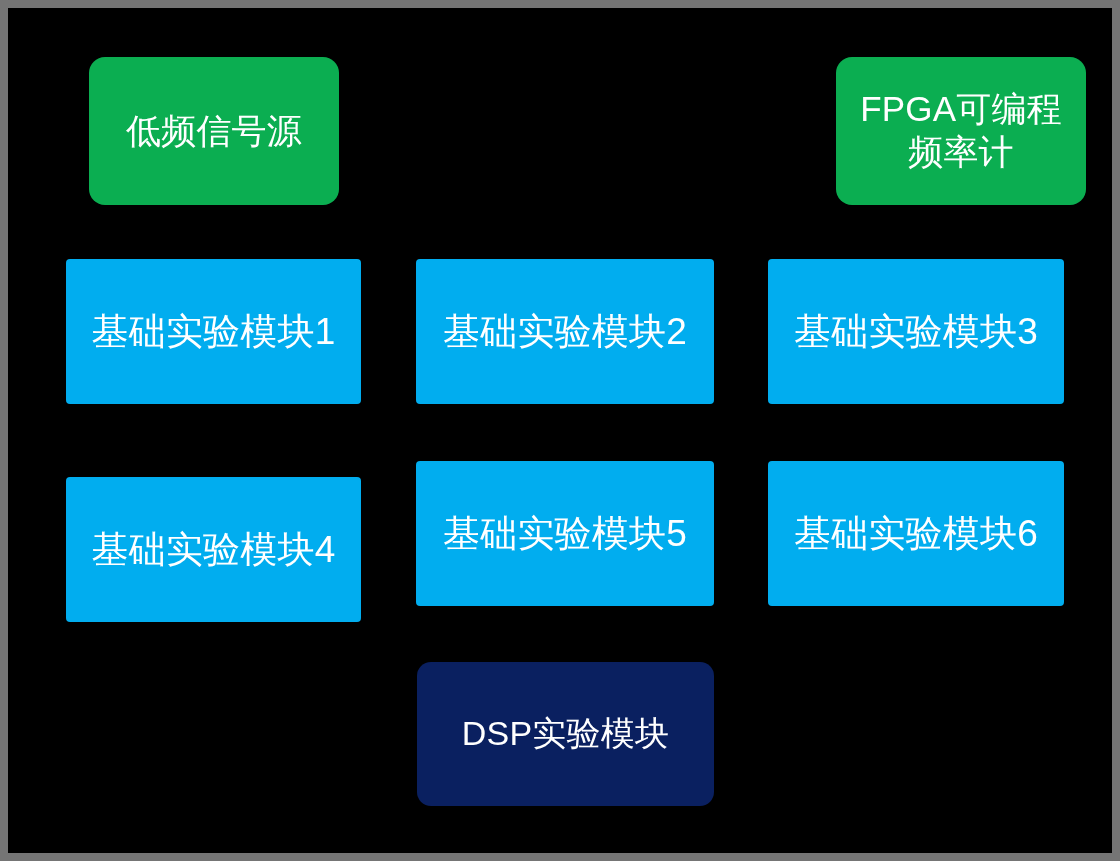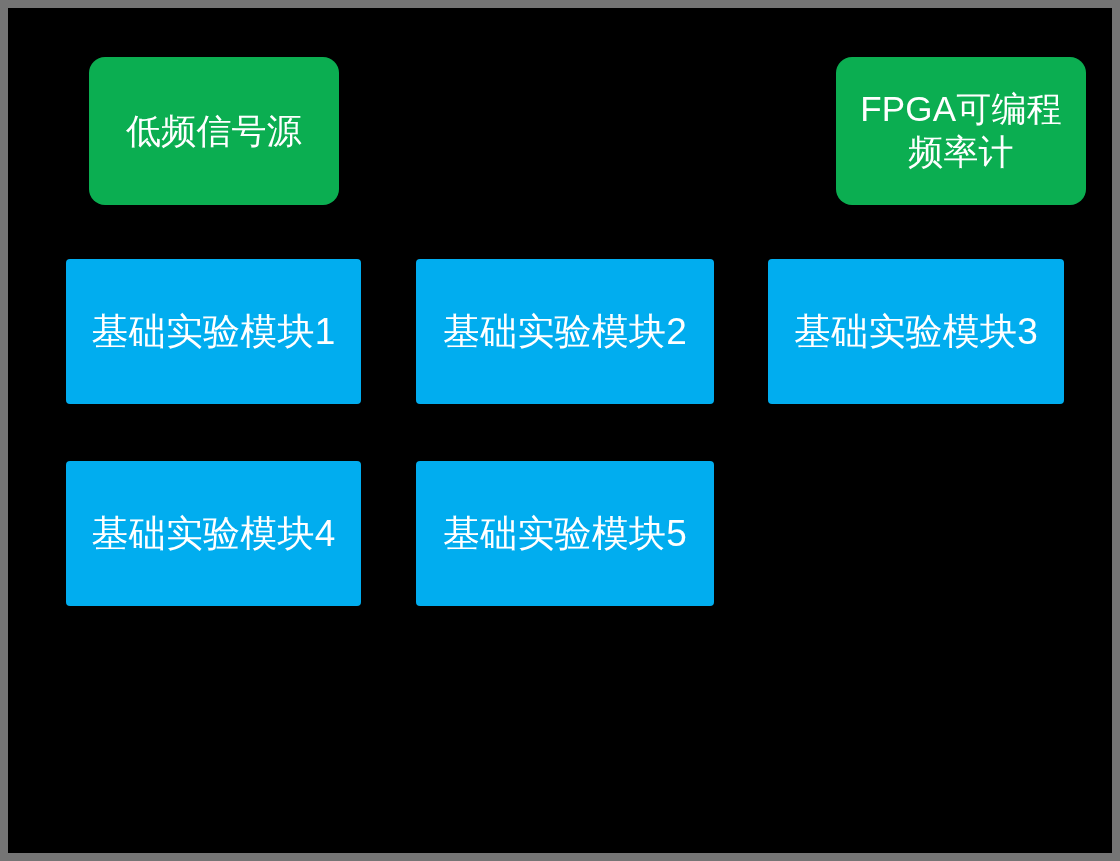--- a/index.html
+++ b/index.html
@@ -69,20 +69,22 @@
 
     <div class="node src" style="left: 782px; top: 49px; width: 250px; height: 148px; background: rgb(11, 174, 81); margin-left: 46px;">FPGA可编程
 频率计</div>
 
     <div class="node basic" style="left: 58px; top: 251px; width: 295px; height: 145px; background: rgb(1, 173, 239);">基础实验模块1</div>
 
     <div class="node basic" style="left: 408px; top: 251px; width: 298px; height: 145px; background: rgb(1, 173, 239);">基础实验模块2</div>
 
     <div class="node basic" style="left: 760px; top: 251px; width: 296px; height: 145px; background: rgb(1, 173, 239);">基础实验模块3</div>
 
-    <div class="node basic" style="left: 58px; top: 453px; width: 295px; height: 145px; background: rgb(1, 173, 239);">基础实验模块4</div>
+    <div class="node basic" style="left: 58px; top: 469px; width: 295px; height: 145px; background: rgb(1, 173, 239);">基础实验模块4</div>
 
     <div class="node basic" style="left: 408px; top: 453px; width: 298px; height: 145px; background: rgb(1, 173, 239);">基础实验模块5</div>
 
+    <div class="node basic" style="left: 760px; top: 453px; width: 296px; height: 145px; background: rgb(1, 173, 239);">基础实验模块6</div>
 
+    <div class="node dsp" style="left: 409px; top: 654px; width: 297px; height: 144px; background: rgb(10, 32, 96);">DSP实验模块</div>
 
   </div>
 </div>
 
 </body></html>

